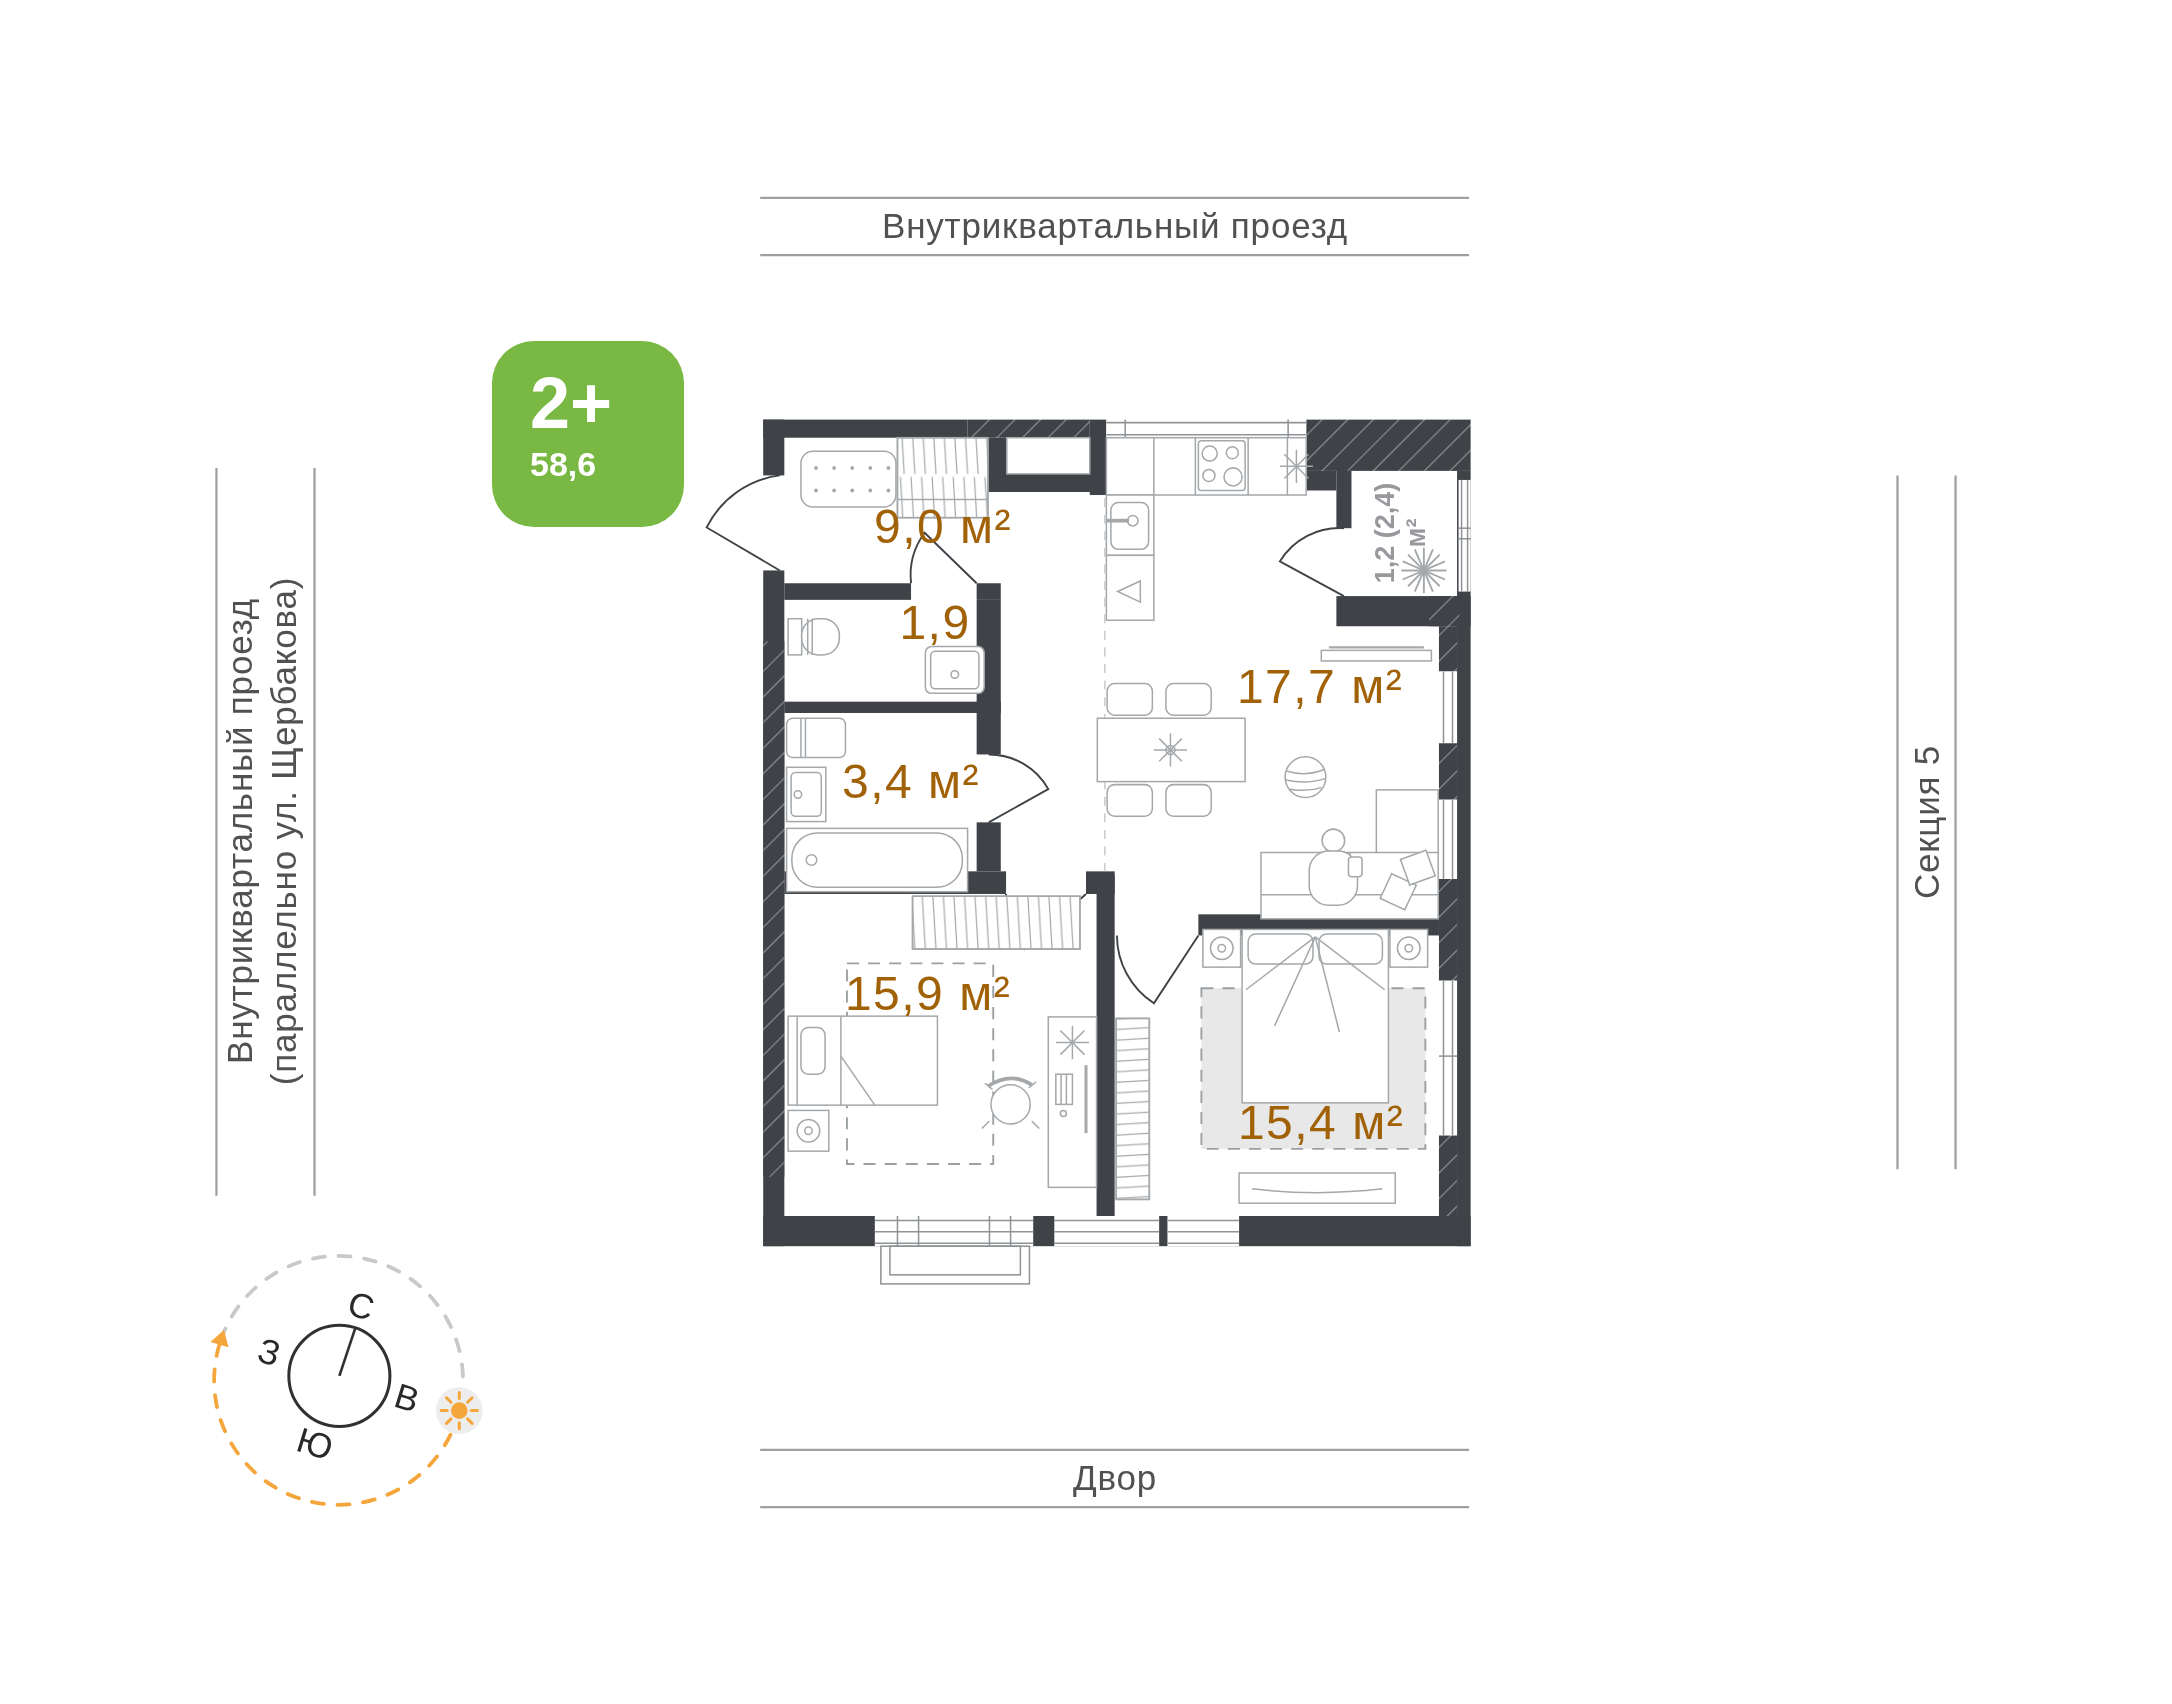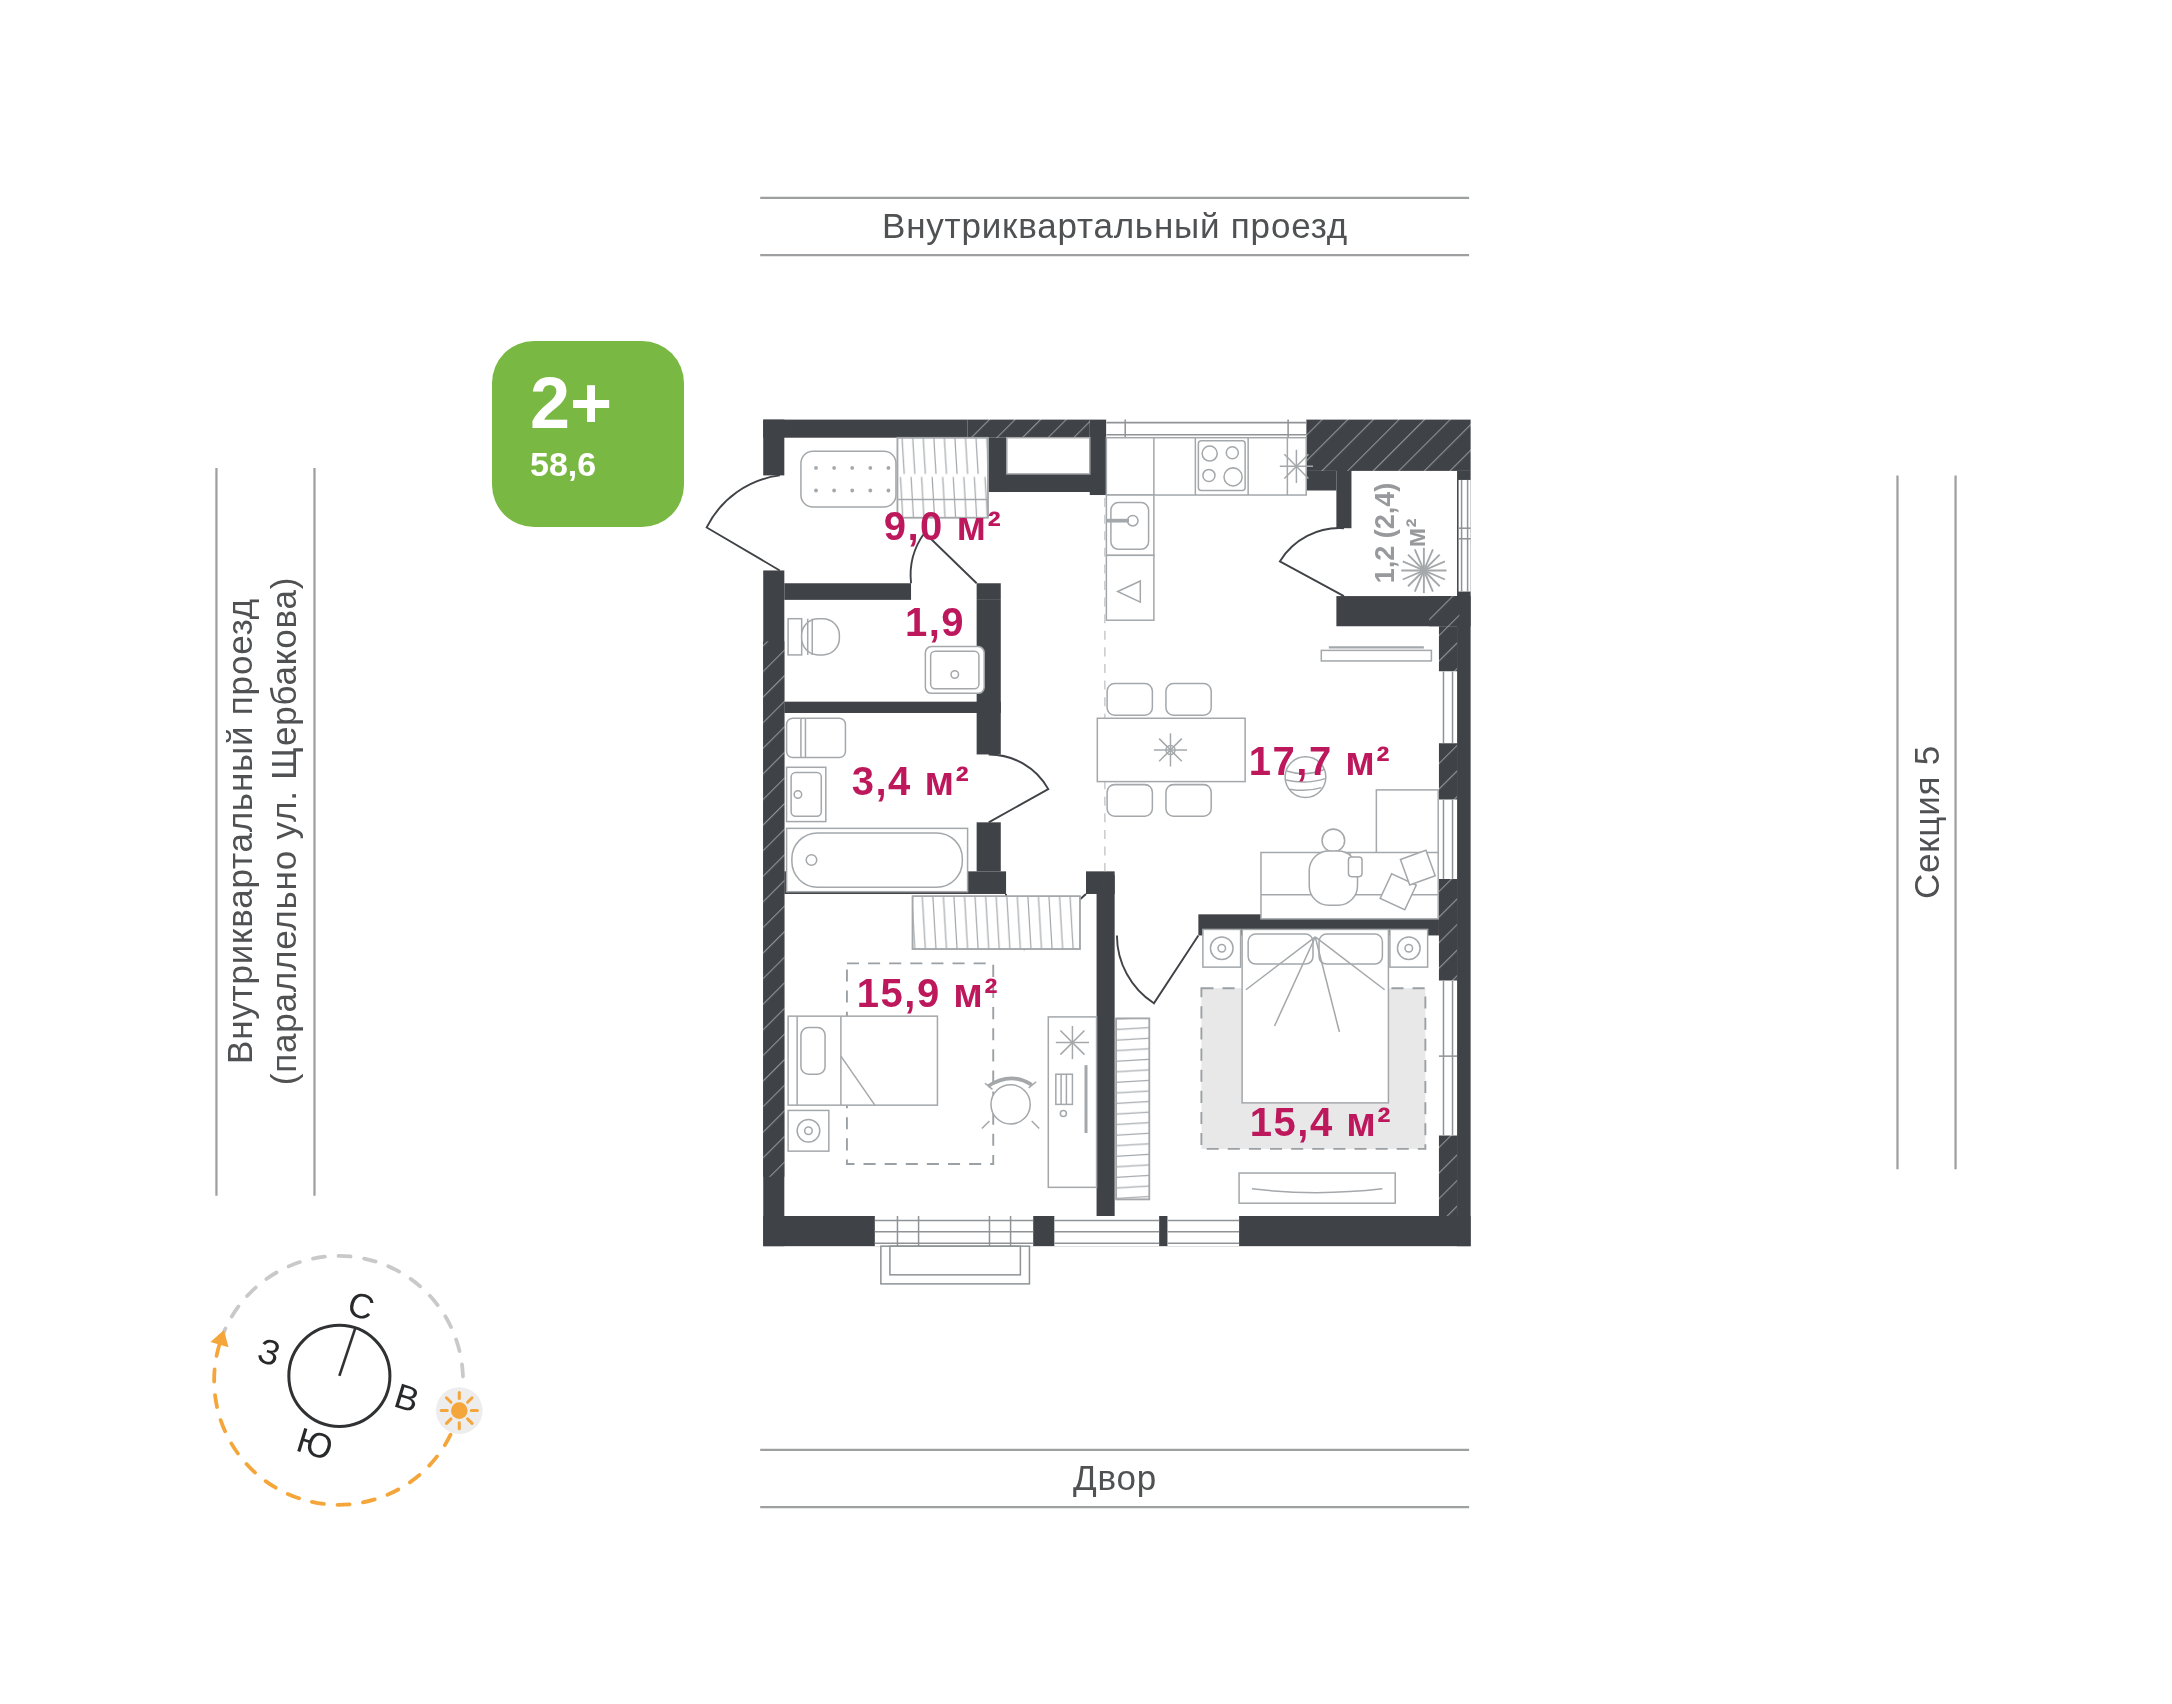--- a/index.html
+++ b/index.html
@@ -1,20 +1,20 @@
 <!DOCTYPE html>
 <html style="font-size:12px"><head>
 <meta charset="utf-8">
 <style>
   html,body{margin:0;padding:0;background:#ffffff;}
   body{width:2172px;height:1705px;position:relative;font-family:"Liberation Sans",sans-serif;}
   .abs{position:absolute;}
   .street-label{color:#4f5153;font-size:35px;font-weight:400;text-align:center;letter-spacing:0.8px;}
   .rot{transform:rotate(-90deg);}
-  .room-label{color:#be185d;font-weight:700;font-size:40px;letter-spacing:1.5px;white-space:nowrap;transform:translate(-50%,-50%);}
+  .room-label{color:#a16207;font-weight:400;font-size:48px;letter-spacing:1.5px;white-space:nowrap;transform:translate(-50%,-50%);}
   .balcony-label{color:#97999c;font-weight:700;font-size:27px;line-height:1.15;text-align:center;transform:translate(-50%,-50%) rotate(-90deg);white-space:nowrap;}
   .badge{left:492px;top:341px;width:192px;height:186px;background:#79b843;border-radius:42px;color:#ffffff;}
   .badge .rooms{font-size:72px;font-weight:700;line-height:1;margin:26px 0 0 38px;}
   .badge .area{font-size:34px;font-weight:600;line-height:1;margin:7.5px 0 0 38px;}
   .compass-letter{color:#27292b;font-size:35px;font-weight:500;transform:translate(-50%,-50%) rotate(17deg);}
   svg{position:absolute;left:0;top:0;}
 </style>
 </head>
 <body>
 
@@ -368,21 +368,21 @@
   <div>(параллельно ул. Щербакова)</div>
 </div>
 
 <div class="abs street-label rot" style="left:1776px;top:801px;width:302px;height:42px;line-height:42px;">Секция 5</div>
 
 <div class="abs street-label" style="left:738px;top:1457px;width:754px;height:42px;line-height:42px;">Двор</div>
 
 <div class="abs room-label" style="left:943px;top:526px;">9,0 м²</div>
 <div class="abs room-label" style="left:935px;top:622px;">1,9</div>
 <div class="abs room-label" style="left:911px;top:781px;">3,4 м²</div>
-<div class="abs room-label" style="left:1320px;top:761px;">17,7 м²</div>
+<div class="abs room-label" style="left:1320px;top:686px;">17,7 м²</div>
 <div class="abs room-label" style="left:928px;top:993px;">15,9 м²</div>
 <div class="abs room-label" style="left:1321px;top:1122px;">15,4 м²</div>
 
 <div class="abs balcony-label" style="left:1401px;top:533px;">
   <div>1,2 (2,4)</div>
   <div>м²</div>
 </div>
 
 <div class="abs badge">
   <div class="rooms">2+</div>

